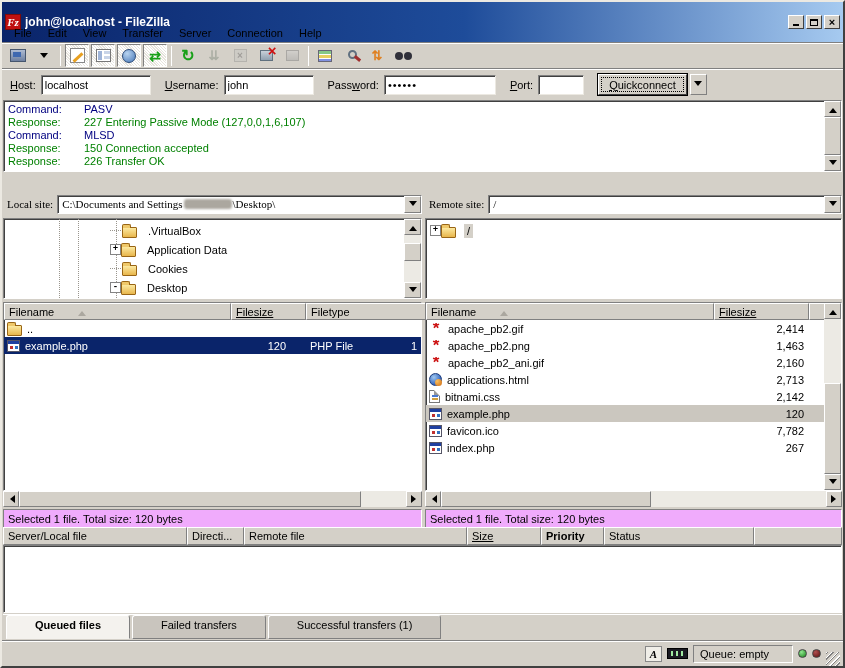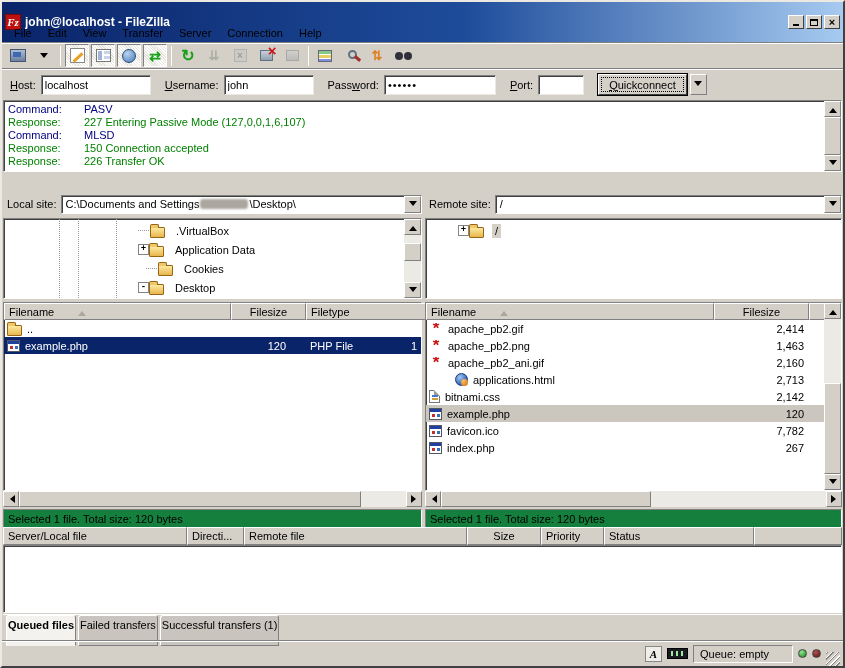--- a/index.html
+++ b/index.html
@@ -88,31 +88,31 @@
   .sb-thumb{flex:none;background:#D4D0C8;border:1px solid;border-color:#fff #808080 #808080 #fff;}
   .tri-up{width:0;height:0;border:4px solid transparent;border-bottom:5px solid #000;margin-bottom:2px;}
   .tri-down{width:0;height:0;border:4px solid transparent;border-top:5px solid #000;margin-top:2px;}
   .tri-left{width:0;height:0;border:4px solid transparent;border-right:5px solid #000;margin-right:2px;}
   .tri-right{width:0;height:0;border:4px solid transparent;border-left:5px solid #000;margin-left:2px;}
   .sb-space{flex:1;}
 
   
   #left-pane{position:absolute;top:188px;left:1px;width:419px;height:334px;}
   #right-pane{position:absolute;top:188px;left:423px;right:1px;height:334px;}
-  .site-row{height:28px;display:flex;align-items:center;}
+  .site-row{height:28px;display:flex;align-items:center;font-family:Liberation Serif, serif;}
   .site-label{padding:0 4px;white-space:nowrap;flex:none;}
   .combo{flex:1;height:19px;display:flex;background:#fff;border:1px solid;
     border-color:#808080 #fff #fff #808080;box-shadow:inset 1px 1px 0 #404040;}
   .combo-text{flex:1;display:flex;align-items:center;padding-left:4px;white-space:nowrap;overflow:hidden;}
   .combo-btn{width:17px;flex:none;display:flex;align-items:center;justify-content:center;}
   .blur-redact{display:inline-block;width:48px;height:10px;margin:0 1px;border-radius:3px;background:#ABA79F;filter:blur(1px);}
 
   .tree-wrap{height:81px;display:flex;background:#fff;border:1px solid;
     border-color:#808080 #fff #fff #808080;box-shadow:inset 1px 1px 0 #404040;}
-  .tree-body{flex:1;position:relative;overflow:hidden;padding-top:2px;padding-left:28px;}
+  .tree-body{flex:1;position:relative;overflow:hidden;padding-top:2px;}
   .tree-vline{position:absolute;top:0;bottom:0;width:1px;
     background-image:repeating-linear-gradient(#9A968E 0 1px,transparent 1px 2px);}
   .tree-row{display:flex;align-items:center;height:19px;position:relative;}
   .expander{width:11px;height:11px;flex:none;border:1px solid #848484;background:#fff;
     font:bold 9px/9px "Liberation Mono",monospace;text-align:center;}
   .tree-connector{width:12px;height:1px;flex:none;
     background-image:repeating-linear-gradient(90deg,#9A968E 0 1px,transparent 1px 2px);}
   .tree-label{padding:1px 3px;margin-left:3px;white-space:nowrap;}
   .tree-label.sel-inactive{background:#D4D0C8;}
 
@@ -125,21 +125,21 @@
   .sort-tri{width:0;height:0;border:4px solid transparent;border-bottom:5px solid #ABA79F;margin-left:24px;}
   .list-body{flex:1;overflow:hidden;}
   .flist-row{display:flex;align-items:center;height:17px;white-space:nowrap;}
   .flist-row.sel-active{background:#0A246A;color:#fff;}
   .flist-row.sel-inactive{background:#CBC7BF;}
   .c-name{display:flex;align-items:center;padding-left:3px;overflow:hidden;flex:none;}
   .c-size{text-align:right;padding-right:20px;flex:none;}
   .c-type{padding-left:4px;flex:none;}
   .c-extra{flex:1;overflow:hidden;}
   .pane-status{margin-top:2px;height:19px;border:1px solid;border-color:#808080 #fff #fff #808080;
-    background:#15803d;display:flex;align-items:center;padding:0 4px;}
+    background:#f0abfc;display:flex;align-items:center;padding:0 4px;}
 
   
   .ficon{flex:none;margin-right:5px;}
   .icon-folder{width:15px;height:11px;background:linear-gradient(#FCE9A0,#E8B64C);
     border:1px solid #996515;border-radius:1px;position:relative;margin-top:3px;}
   .icon-folder::before{content:"";position:absolute;top:-4px;left:-1px;width:7px;height:3px;
     background:#EFC86A;border:1px solid #996515;border-bottom:none;border-radius:2px 2px 0 0;}
   .icon-winfile{width:13px;height:12px;background:#fff;border:1px solid #556;position:relative;}
   .icon-winfile::before{content:"";position:absolute;top:0;left:0;right:0;height:3px;background:#2040A0;}
   .icon-winfile::after{content:"";position:absolute;left:2px;bottom:2px;width:3px;height:3px;background:#C03030;box-shadow:5px 0 0 #3070C0;}
@@ -151,26 +151,26 @@
   .icon-doc{width:11px;height:13px;background:#fff;border:1px solid #777;position:relative;}
   .icon-doc::before{content:"";position:absolute;right:-1px;top:-1px;width:0;height:0;
     border:3px solid;border-color:#fff #fff #999 #999;}
   .icon-doc::after{content:"";position:absolute;left:2px;top:4px;width:6px;height:2px;background:#4A7AD0;box-shadow:0 3px 0 #D0A040;}
 
   
   #queue-hdr{position:absolute;top:525px;left:1px;right:1px;height:18px;display:flex;background:#D4D0C8;}
   #queue-body{position:absolute;top:543px;left:1px;right:1px;height:68px;background:#fff;
     border:1px solid;border-color:#808080 #fff #fff #808080;box-shadow:inset 1px 1px 0 #404040;}
   #queue-hdr .hdr-cell{height:18px;}
-  .hdr-right{justify-content:center;}
+  .hdr-right{justify-content:flex-start;text-decoration:underline;}
 
   
   #tabs{position:absolute;top:612px;left:1px;right:1px;height:22px;display:flex;align-items:flex-start;
     padding-left:3px;border-top:1px solid #fff;}
-  .tab{height:31px;padding:3px 1px;margin-right:2px;background:#C9C5BE;border:1px solid;
+  .tab{height:24px;padding:3px 28px;margin-right:2px;background:#C9C5BE;border:1px solid;
     border-color:#fff #808080 #808080 #fff;border-radius:3px 3px 0 0;white-space:nowrap;}
   .tab.active{background:#F4F2EE;font-weight:bold;border-bottom-color:#F4F2EE;}
 
   
   #statusbar{position:absolute;left:0;right:0;bottom:0;height:26px;display:flex;align-items:center;
     justify-content:flex-end;gap:5px;padding:0 3px;border-top:1px solid #808080;box-shadow:inset 0 1px 0 #fff;}
   #ascii-indicator{width:17px;height:16px;background:#F0EEE8;border:1px solid #888;
     font:italic bold 11px/14px "Liberation Serif",serif;text-align:center;}
   #speed-limits{width:21px;height:11px;background:#1A1A22;border:1px solid #000;
     background-image:linear-gradient(90deg,transparent 3px,#9FE89F 3px 5px,transparent 5px 8px,#9FE89F 8px 10px,transparent 10px 13px,#9FE89F 13px 15px,transparent 15px);background-size:100% 5px;background-repeat:no-repeat;background-position:center;}
@@ -333,21 +333,21 @@
       <div class="tree-row" style="padding-left: 106px;">
             <span class="tree-connector"></span>
             <span class="ficon icon-folder"></span>
             <span class="tree-label">.VirtualBox</span>
           </div>
           <div class="tree-row" style="padding-left: 106px;">
             <span class="expander">+</span>
             <span class="ficon icon-folder"></span>
             <span class="tree-label">Application Data</span>
           </div>
-          <div class="tree-row" style="padding-left: 106px; margin-left: 8px;">
+          <div class="tree-row" style="padding-left: 106px;">
             <span class="tree-connector"></span>
             <span class="ficon icon-folder"></span>
             <span class="tree-label">Cookies</span>
           </div>
           <div class="tree-row" style="padding-left: 106px;">
             <span class="expander">-</span>
             <span class="ficon icon-folder"></span>
             <span class="tree-label">Desktop</span>
           </div>
         </div>
@@ -463,21 +463,21 @@
             <span class="c-size" style="flex: 1 1 0%;">1,463</span>
           </div>
           <div class="flist-row">
             <span class="c-name" style="width: 288px;">
               <span class="ficon icon-star">*</span>
               <span>apache_pb2_ani.gif</span>
             </span>
             <span class="c-size" style="flex: 1 1 0%;">2,160</span>
           </div>
           <div class="flist-row">
-            <span class="c-name" style="width: 288px; margin-left: 26px;">
+            <span class="c-name" style="width: 288px;">
               <span class="ficon icon-browser"></span>
               <span>applications.html</span>
             </span>
             <span class="c-size" style="flex: 1 1 0%;">2,713</span>
           </div>
           <div class="flist-row">
             <span class="c-name" style="width: 288px;">
               <span class="ficon icon-doc"></span>
               <span>bitnami.css</span>
             </span>
@@ -535,21 +535,21 @@
       </div>
       <div class="hdr-cell" style="width: 57px;">
         <span>Directi...</span>
       </div>
       <div class="hdr-cell" style="width: 223px;">
         <span>Remote file</span>
       </div>
       <div class="hdr-cell hdr-right" style="width: 74px;">
         <span>Size</span>
       </div>
-      <div class="hdr-cell" style="width: 63px;">
+      <div class="hdr-cell" style="width: 63px; font-weight: bold;">
         <span>Priority</span>
       </div>
       <div class="hdr-cell" style="width: 150px;">
         <span>Status</span>
       </div>
       <div class="hdr-cell" style="flex: 1 1 0%;">
         <span></span>
       </div>
     </div>
   <div id="queue-body"></div>

